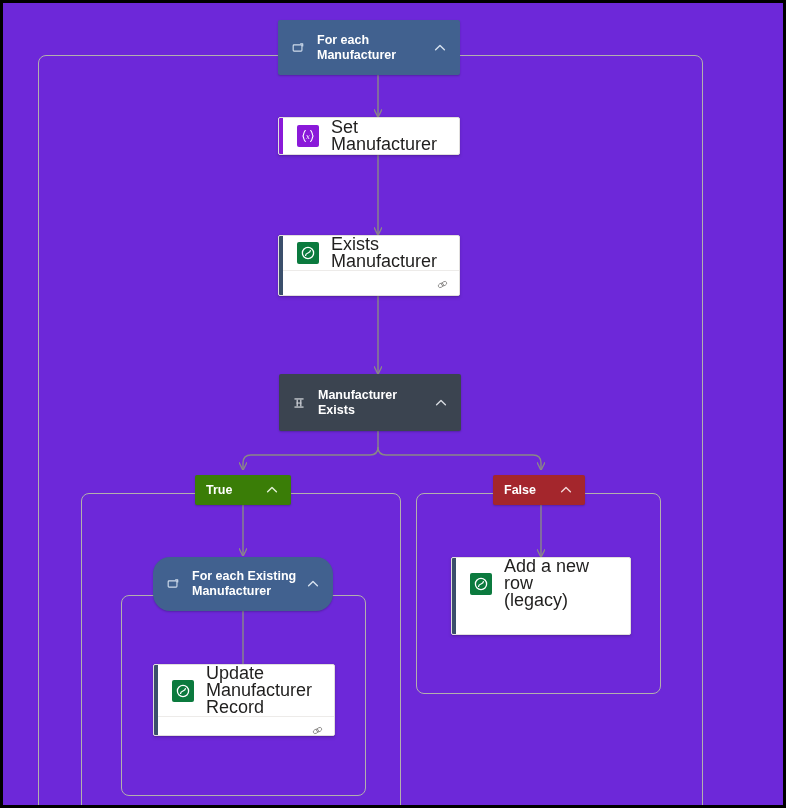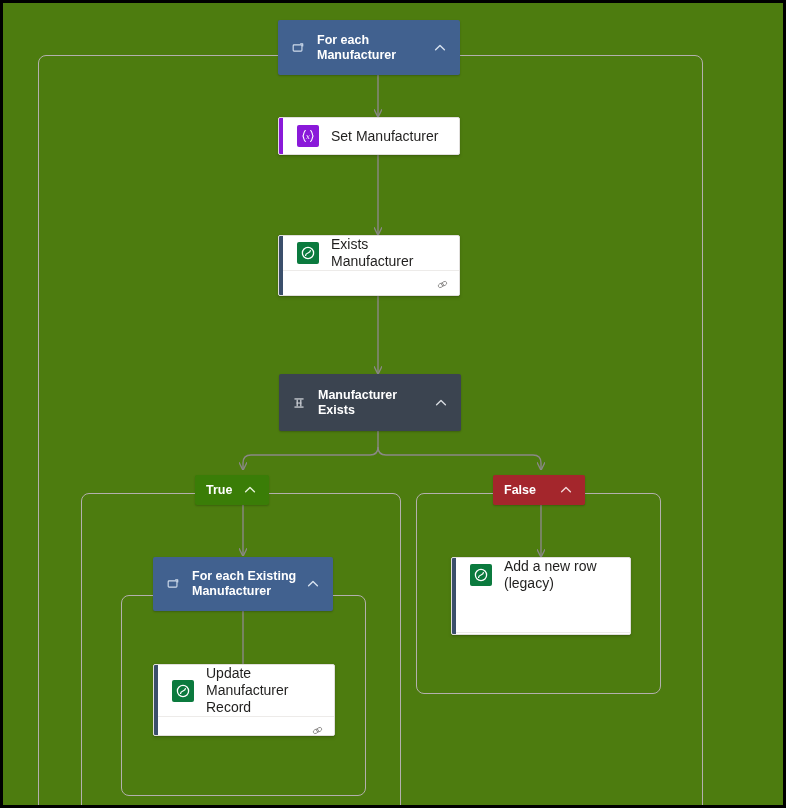--- a/index.html
+++ b/index.html
@@ -14,21 +14,21 @@
     overflow: hidden;
   }
 
   
   #screen {
     position: relative;
     width: 786px;
     height: 808px;
     box-sizing: border-box;
     border: 3px solid #000000;
-    background: #4d7c0f;
+    background: #6d28d9;
     overflow: hidden;
   }
 
   
   .canvas {
     position: absolute;
     inset: 0;
   }
 
   
@@ -111,21 +111,21 @@
     width: 22px;
     height: 22px;
     flex: 0 0 22px;
     margin-right: 12px;
     border-radius: 2px;
     display: flex;
     align-items: center;
     justify-content: center;
   }
   .card-title {
-    font-size: 14px;
+    font-size: 18px;
     color: #201f1e;
     line-height: 17px;
     white-space: pre-line;
   }
   .card-footer {
     flex: 0 0 auto;
     height: 26px;
     border-top: 1px solid #edebe9;
     display: flex;
     align-items: center;
@@ -276,39 +276,39 @@
     </span>
     <span class="hdr-label">Manufacturer
 Exists</span>
     <span class="hdr-chevron">
       <svg width="12" height="12" viewBox="0 0 12 12" aria-hidden="true">
         <path d="M1.6 7.8 L6 3.4 L10.4 7.8" fill="none" stroke="#d7dbe0" stroke-width="1.4" stroke-linecap="round" stroke-linejoin="round"></path>
       </svg>
     </span>
   </div>
 
-  <div class="node branch-pill" style="left:192px; top:472px; width:74px; height:30px; background:#3a7d07;">
+  <div class="node branch-pill" style="left:192px; top:472px; width:96px; height:30px; background:#3a7d07;">
     <span class="pill-label">True</span>
     <span class="pill-chevron">
       <svg width="12" height="12" viewBox="0 0 12 12" aria-hidden="true">
         <path d="M1.6 7.8 L6 3.4 L10.4 7.8" fill="none" stroke="#e4f2d8" stroke-width="1.4" stroke-linecap="round" stroke-linejoin="round"></path>
       </svg>
     </span>
   </div>
 
   <div class="node branch-pill" style="left:490px; top:472px; width:92px; height:30px; background:#a4262c;">
     <span class="pill-label">False</span>
     <span class="pill-chevron">
       <svg width="12" height="12" viewBox="0 0 12 12" aria-hidden="true">
         <path d="M1.6 7.8 L6 3.4 L10.4 7.8" fill="none" stroke="#f3d6d7" stroke-width="1.4" stroke-linecap="round" stroke-linejoin="round"></path>
       </svg>
     </span>
   </div>
 
-  <div class="node node-header" style="left:150px; top:554px; width:180px; height:54px; background:#41618f;">
+  <div class="node node-header" style="left:150px; top:554px; width:180px; height:54px; background:#41618f;border-radius:17px;">
     <span class="hdr-icon">
       <svg width="14" height="14" viewBox="0 0 16 16" aria-hidden="true">
         <rect x="2.5" y="4.5" width="10" height="7" rx="1" fill="none" stroke="#cfdcec" stroke-width="1.3"></rect>
         <path d="M11 3.2 L13.4 3.2 L13.4 5.6" fill="none" stroke="#cfdcec" stroke-width="1.3" stroke-linecap="round" stroke-linejoin="round"></path>
       </svg>
     </span>
     <span class="hdr-label">For each Existing
 Manufacturer</span>
     <span class="hdr-chevron">
       <svg width="12" height="12" viewBox="0 0 12 12" aria-hidden="true">

